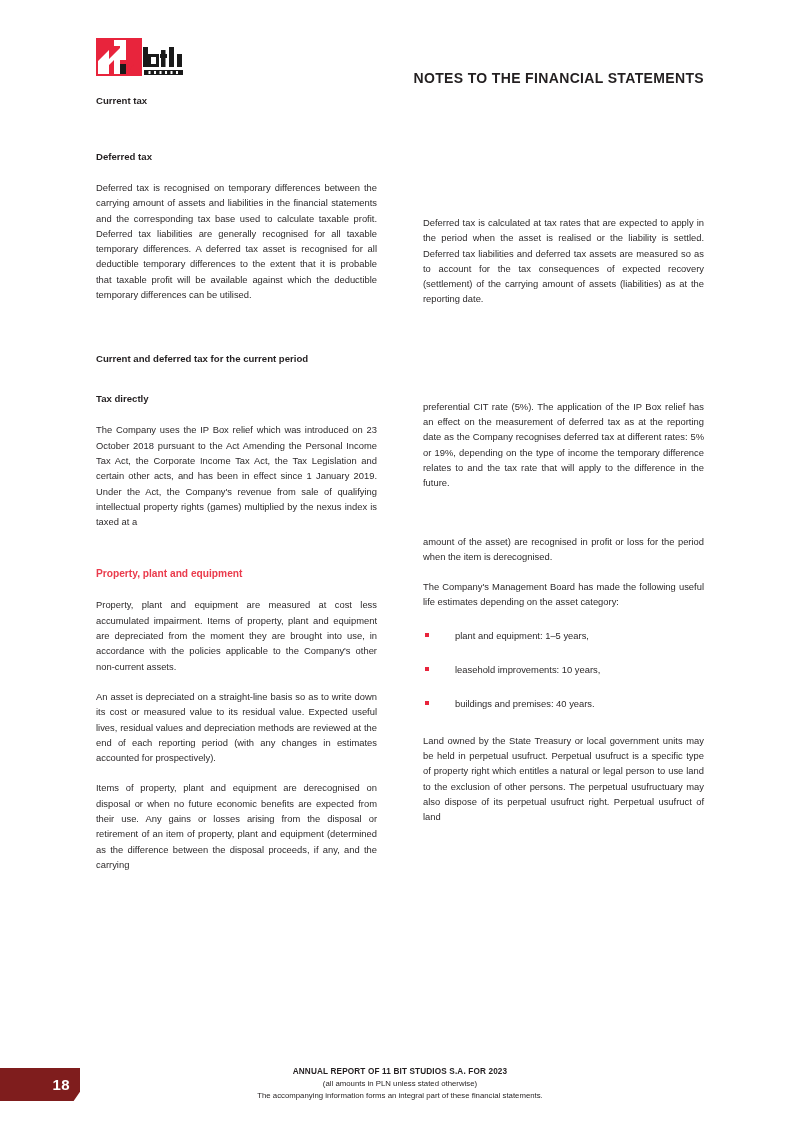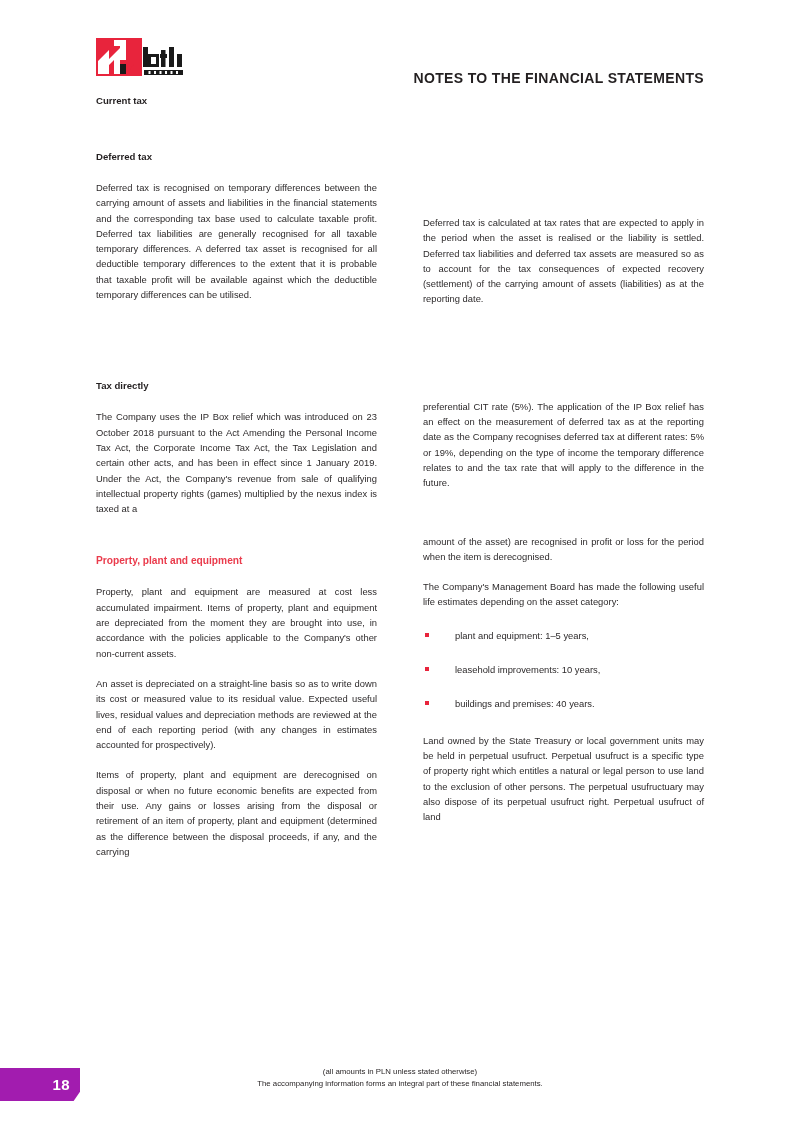--- a/index.html
+++ b/index.html
@@ -129,21 +129,21 @@
     top: 1058px;
     width: 800px;
     height: 73px;
   }
   #page-tab {
     position: absolute;
     left: 0;
     top: 10px;
     width: 80px;
     height: 33px;
-    background: #a21caf;
+    background: #7f1d1d;
     clip-path: polygon(0 0, 100% 0, 100% 72%, 92% 100%, 0 100%);
   }
   #page-number {
     position: absolute;
     left: 0;
     top: 0;
     width: 70px;
     height: 33px;
     line-height: 33px;
     text-align: right;
@@ -223,20 +223,21 @@
 
     <h3 class="sec-head">Current tax</h3>
     <div class="gap-after-head"></div>
 
     <div class="gap-section"></div>
     <h3 class="sec-head">Deferred tax</h3>
     <div class="gap-after-head"></div>
     <p class="para">Deferred tax is recognised on temporary differences between the carrying amount of assets and liabilities in the financial statements and the corresponding tax base used to calculate taxable profit. Deferred tax liabilities are generally recognised for all taxable temporary differences. A deferred tax asset is recognised for all deductible temporary differences to the extent that it is probable that taxable profit will be available against which the deductible temporary differences can be utilised.</p>
 
     <div class="gap-xl"></div>
+    <h3 class="sec-head">Current and deferred tax for the current period</h3>
     <div class="gap-after-head"></div>
 
     <div class="gap-sm"></div>
     <h3 class="sec-head">Tax directly</h3>
     <div class="gap-after-head"></div>
     <p class="para">The Company uses the IP Box relief which was introduced on 23 October 2018 pursuant to the Act Amending the Personal Income Tax Act, the Corporate Income Tax Act, the Tax Legislation and certain other acts, and has been in effect since 1 January 2019. Under the Act, the Company's revenue from sale of qualifying intellectual property rights (games) multiplied by the nexus index is taxed at a</p>
 
     <div class="gap-big"></div>
     <h3 class="sec-head accent">Property, plant and equipment</h3>
     <div class="gap-after-head"></div>
@@ -288,16 +289,17 @@
     <div style="height:2px"></div>
     <p class="para">Land owned by the State Treasury or local government units may be held in perpetual usufruct. Perpetual usufruct is a specific type of property right which entitles a natural or legal person to use land to the exclusion of other persons. The perpetual usufructuary may also dispose of its perpetual usufruct right. Perpetual usufruct of land</p>
   </div>
 </div>
 
 <div id="page-footer">
   <div id="page-tab">
     <div id="page-number">18</div>
   </div>
   <div id="footer-text">
+    <div id="footer-line1">ANNUAL REPORT OF 11 BIT STUDIOS S.A. FOR 2023</div>
     <div id="footer-line2">(all amounts in PLN unless stated otherwise)</div>
     <div id="footer-line3">The accompanying information forms an integral part of these financial statements.</div>
   </div>
 </div>
 
 </body></html>

